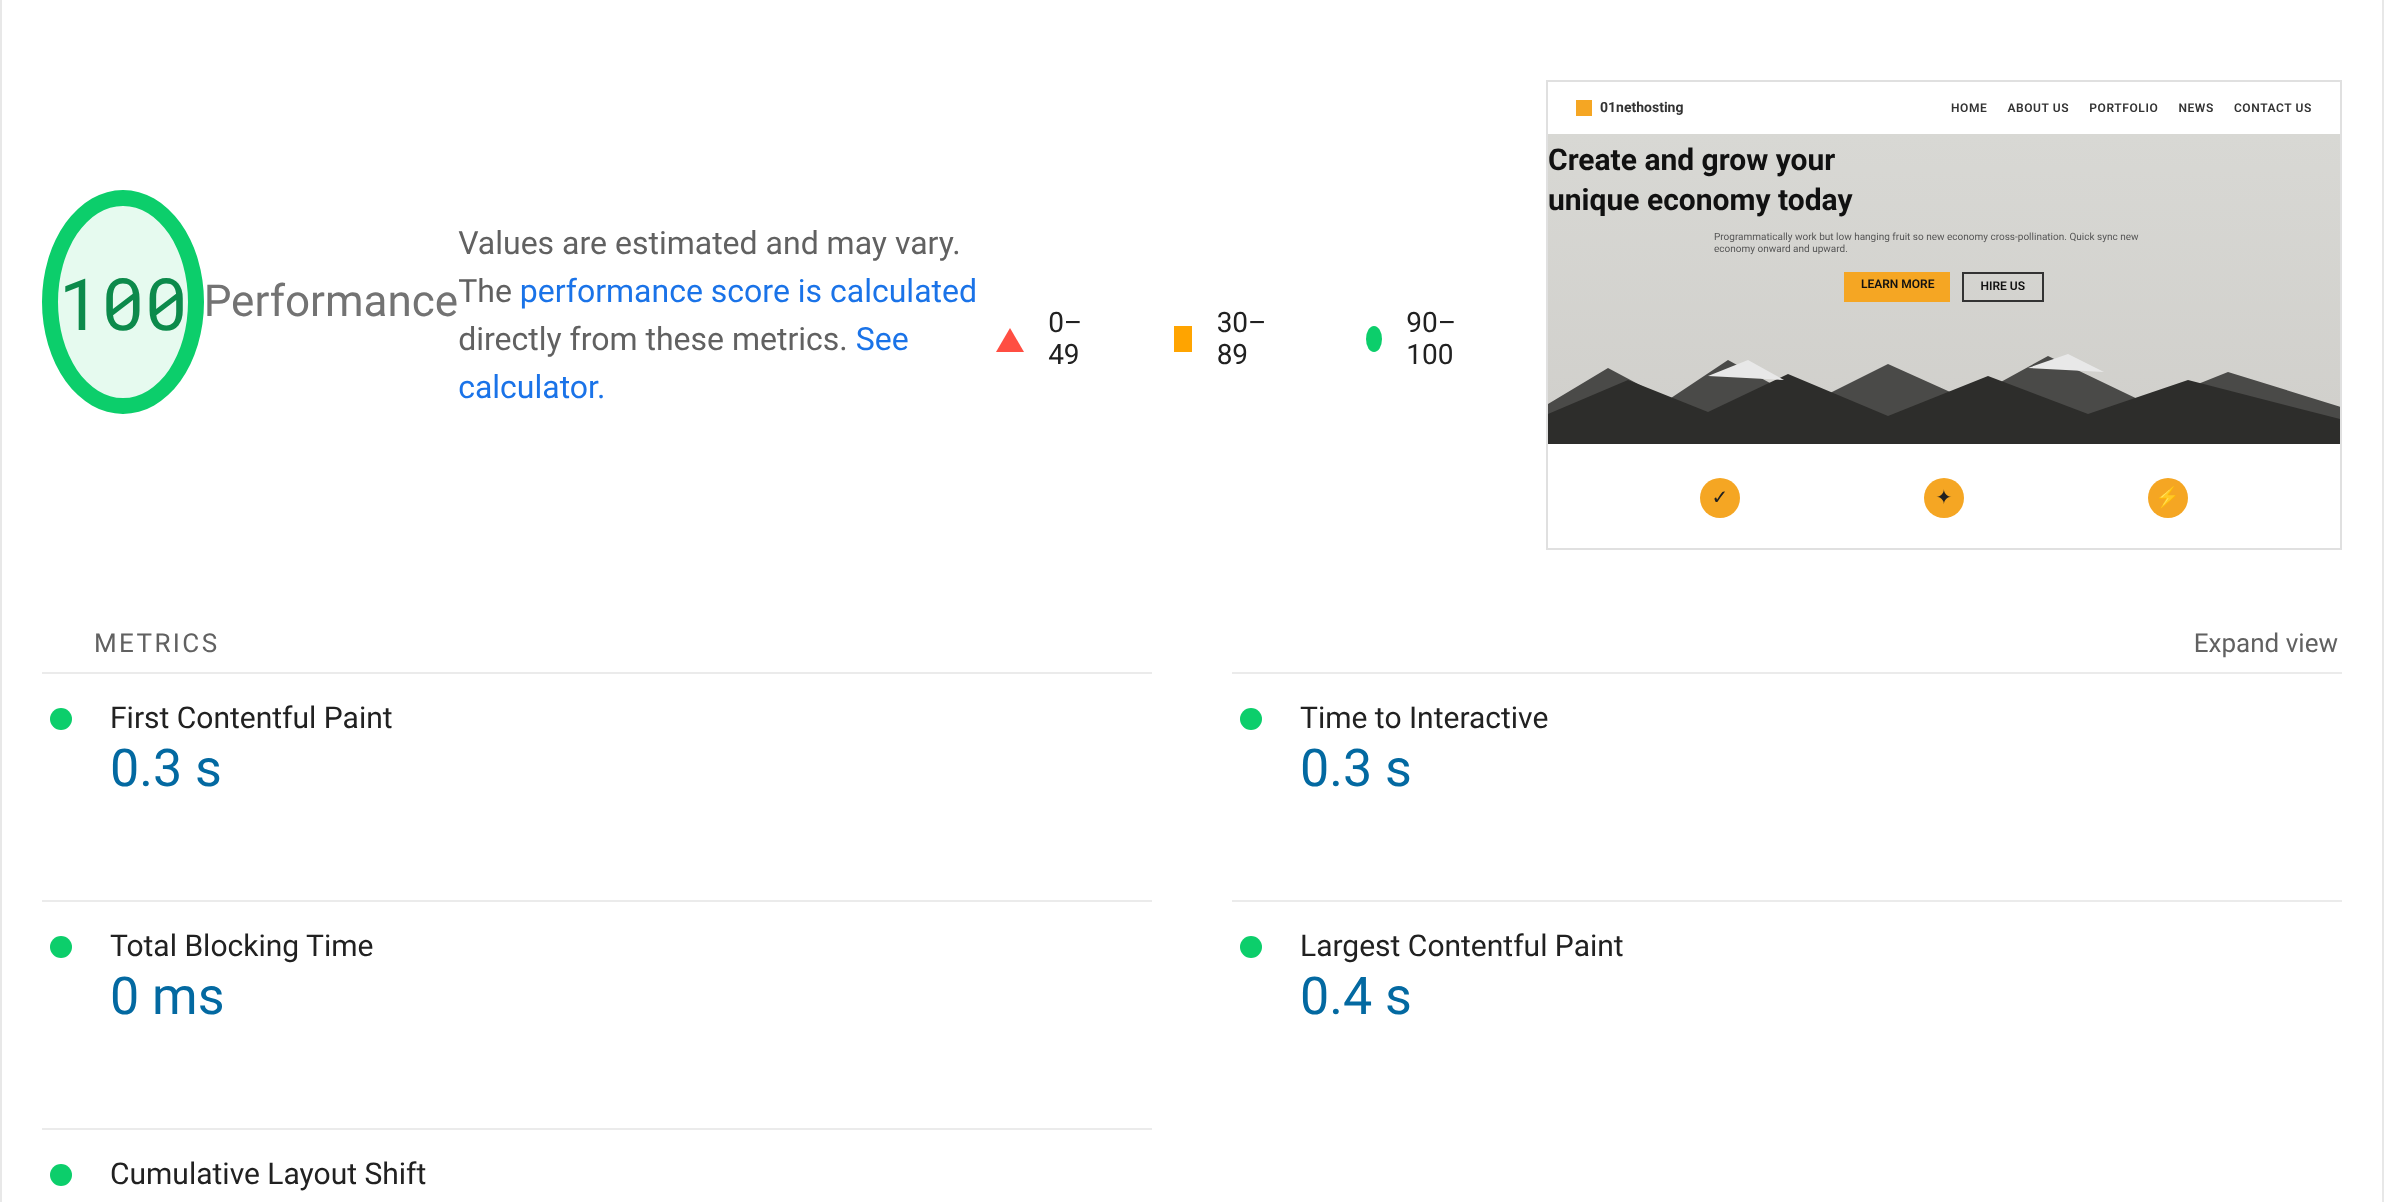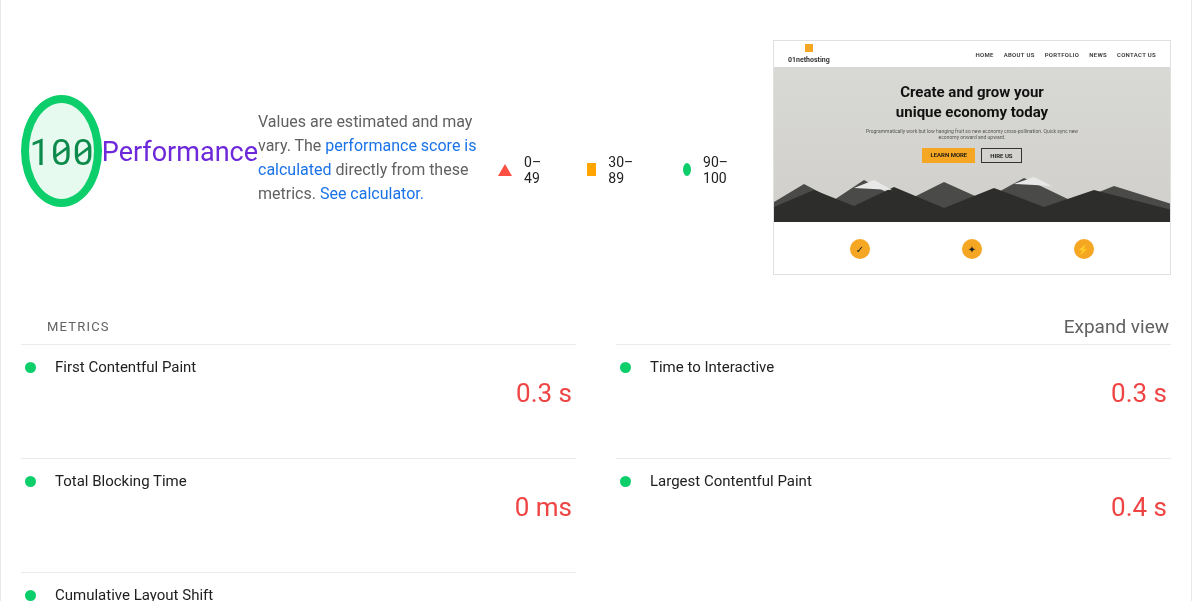--- a/index.html
+++ b/index.html
@@ -43,23 +43,23 @@
     justify-content: center;
     margin-bottom: 14px;
   }
   .gauge-val {
     font-size: 36px;
     font-weight: 400;
     color: #0c8a4b;
     font-family: "Roboto Mono", Menlo, monospace;
   }
   .gauge-title {
-    font-size: 27px;
+    font-size: 22px;
     font-weight: 400;
-    color: #6d28d9;
+    color: #737373;
     margin-bottom: 12px;
   }
   .subtext {
     font-size: 16px;
     color: #616161;
     line-height: 1.5;
     max-width: 430px;
   }
   .subtext a { color: #1a73e8; text-decoration: none; cursor: pointer; }
   .legend {
@@ -94,61 +94,60 @@
     height: 26px;
     background: #fff;
     display: flex;
     align-items: center;
     justify-content: space-between;
     padding: 0 14px;
     font-size: 7px;
     font-weight: 700;
     color: #333;
   }
-  .pv-logo { display:flex; align-items:center; gap:4px;flex-direction:column; }
+  .pv-logo { display:flex; align-items:center; gap:4px; }
   .pv-logo-sq { width:8px; height:8px; background:#f5a623; }
   .pv-nav { display:flex; gap:10px; font-size:6px; font-weight:600; color:#333; letter-spacing:.3px;}
-  .pv-hero { height: 155px; position:relative; background: linear-gradient(#d8d8d4, #d0cfcb); text-align:center; padding-top:16px;}
+  .pv-hero { height: 155px; position:relative; background: linear-gradient(#d8d8d4, #d0cfcb); text-align:left; padding-top:4px;}
   .pv-hero h1 { margin:0; font-size:15px; font-weight:700; color:#111; line-height:1.3;}
   .pv-hero p { margin:6px auto 8px; font-size:5px; color:#555; max-width:230px;}
   .pv-btns { display:flex; gap:6px; justify-content:center;}
   .pv-btn1 { font-size:6px; padding:3px 8px; background:#f5a623; color:#111; font-weight:600;}
   .pv-btn2 { font-size:6px; padding:3px 8px; border:1px solid #333; color:#111; font-weight:600;}
   .pv-mtn { position:absolute; bottom:0; left:0; right:0; height:50px;}
   .pv-icons { height:54px; background:#fff; display:flex; justify-content:space-around; align-items:center; padding:0 30px;}
   .pv-circ { width:20px; height:20px; border-radius:50%; background:#f5a623; display:flex; align-items:center; justify-content:center; font-size:10px;}
   .metrics-header {
     display:flex; justify-content:space-between; align-items:center;
     font-size:13px; color:#616161; letter-spacing:1.2px;
     margin-bottom: 6px;
     padding: 0 2px;
     margin-left: 24px;
   }
-  .expand { letter-spacing:0; color:#616161; font-size:19px; cursor:pointer; }
+  .expand { letter-spacing:0; color:#616161; font-size:13px; cursor:pointer; }
   .metrics-grid {
     display:grid;
     grid-template-columns: 1fr 1fr;
     column-gap: 30px;
     gap: 40px;
   }
   .metric {
     border-top: 1px solid #ebebeb;
     padding: 13px 4px 10px 4px;
     display:grid;
     grid-template-columns: 30px 1fr;
     row-gap: 2px;
   }
   .metric .dot { margin-top:4px; }
   .metric-name { font-size:15px; color:#212121; }
   .metric-val {
     grid-column: 2;
     font-size: 26px;
-    color: #ef4444;
+    color: #0369a1;
     font-weight: 400;
-    text-align: right;
   }
 </style>
 </head>
 <body>
 
 <div class="page">
 
   <div class="top-row">
 
     <div class="score-col">

